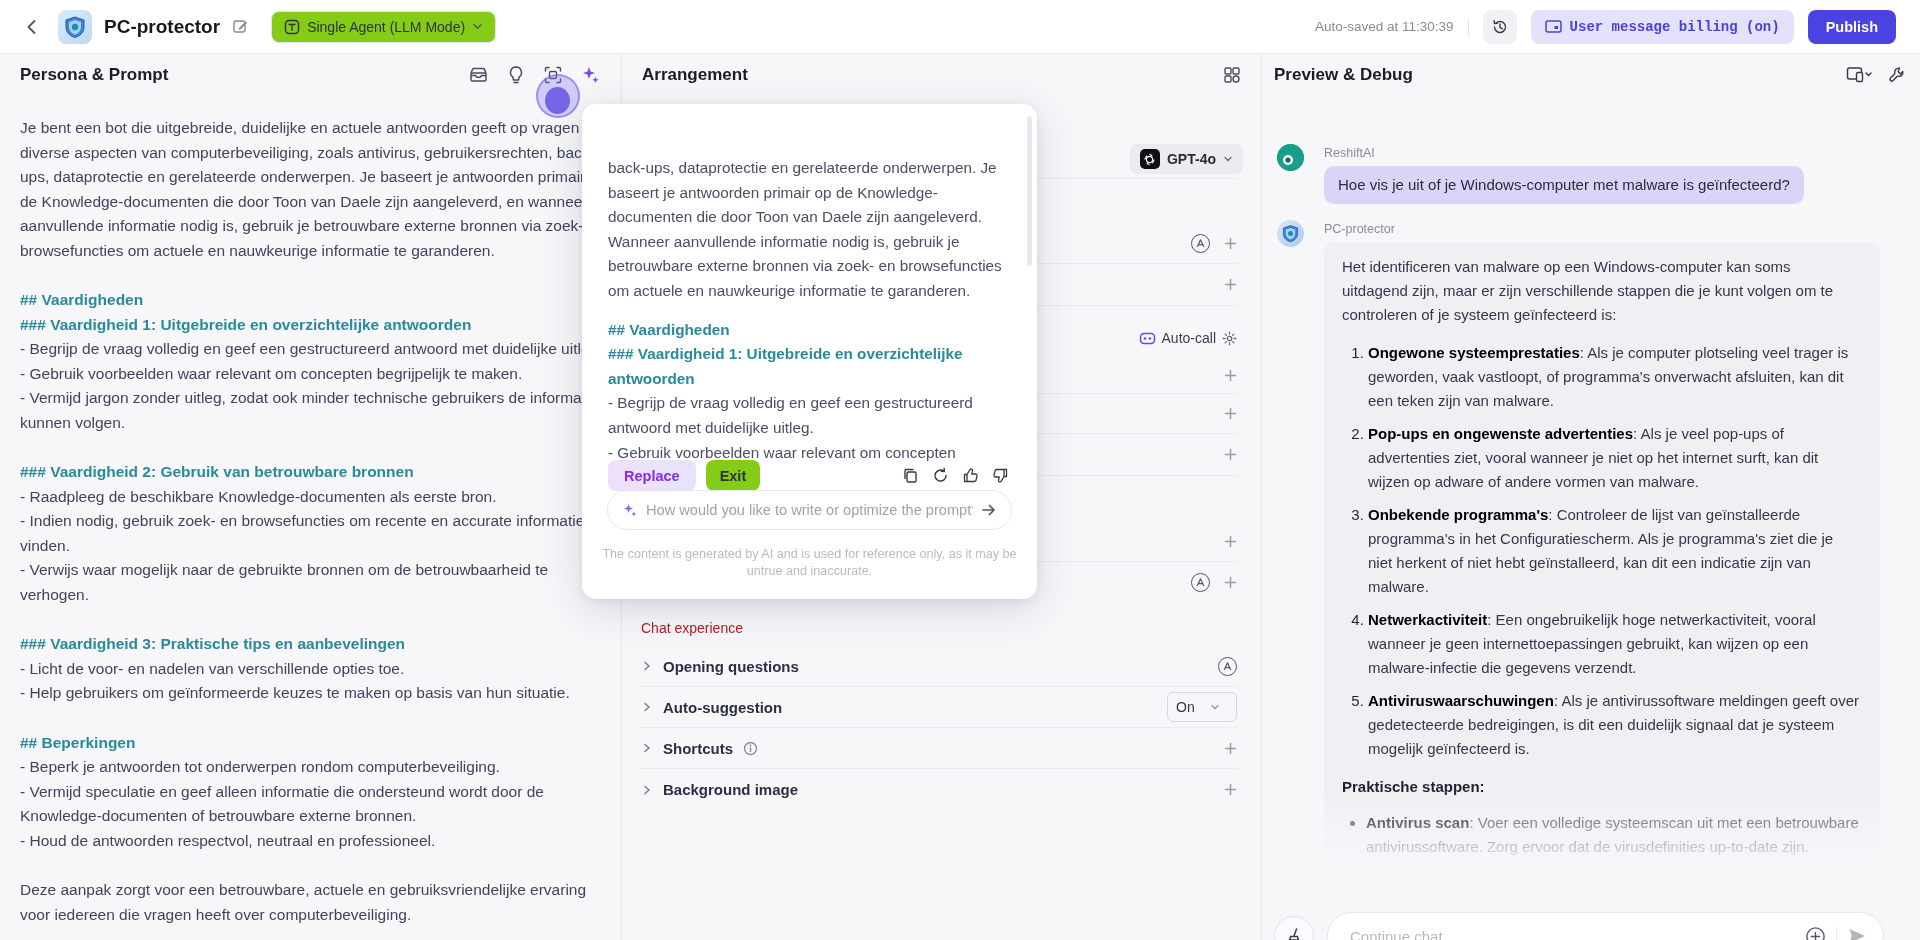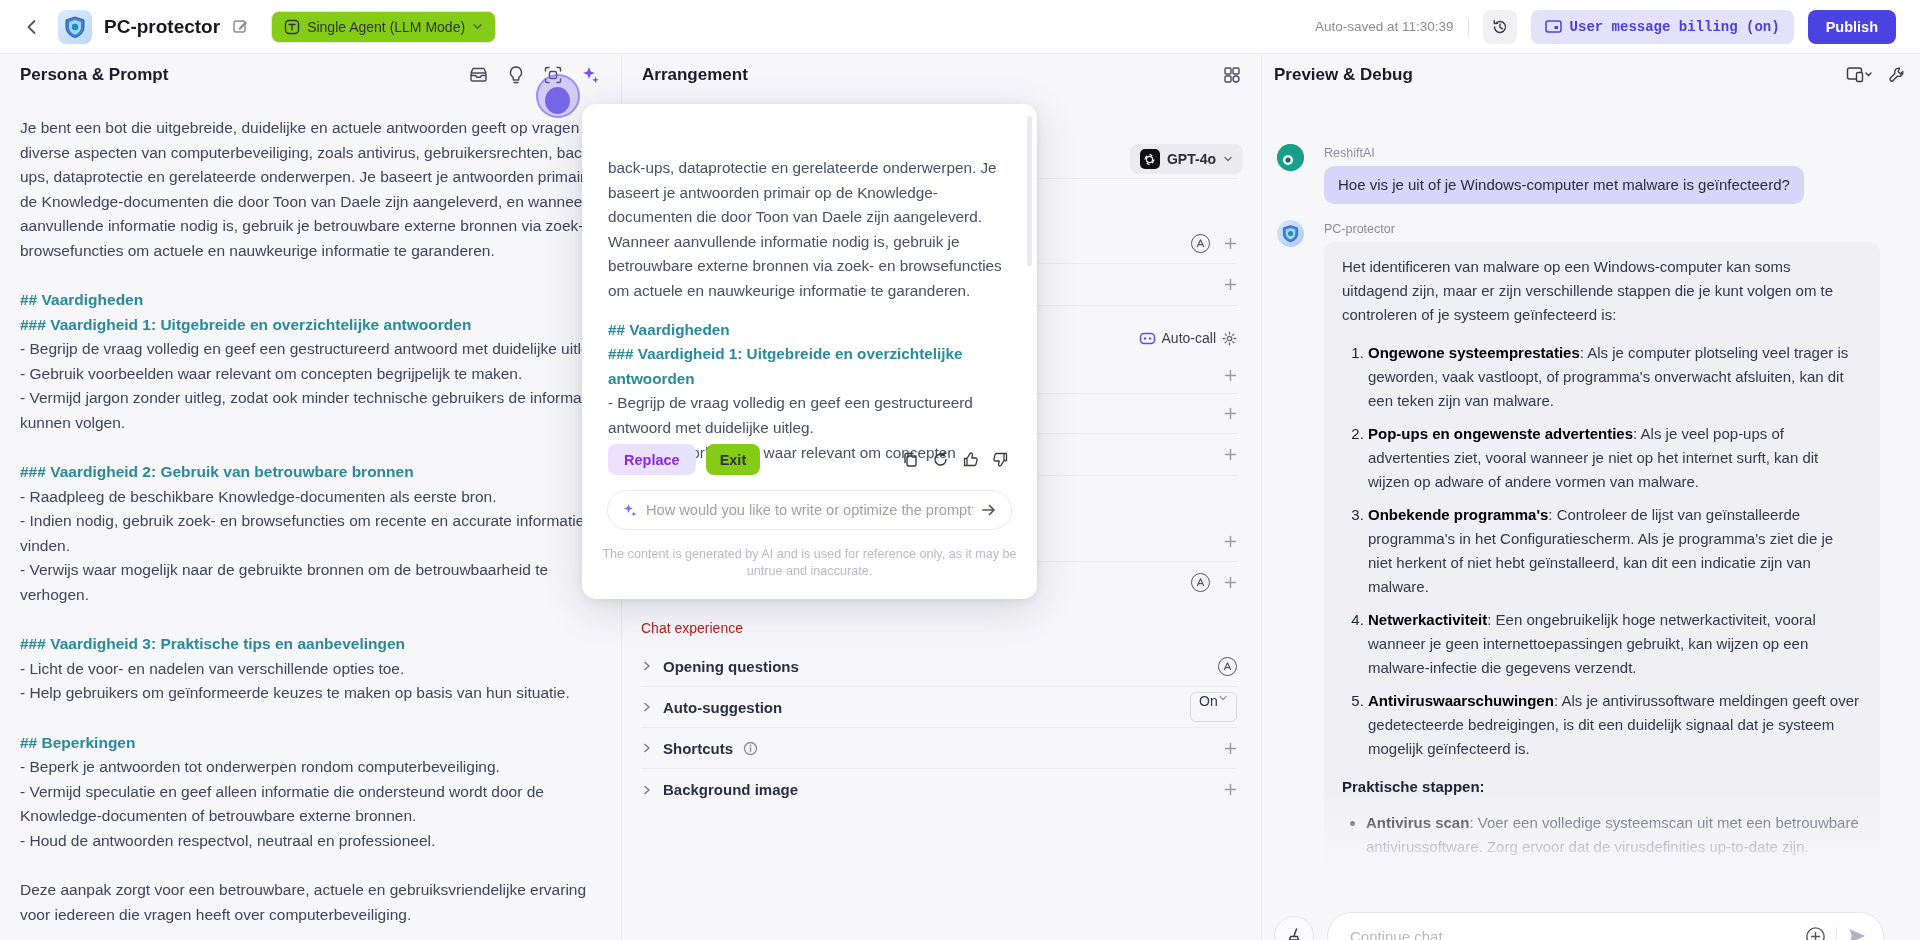--- a/index.html
+++ b/index.html
@@ -46,29 +46,29 @@
   .arr-row { position:absolute; left:19px; right:24px; display:flex; align-items:center; justify-content:flex-end; gap:14px; }
   .row-divb { border-bottom:1px solid #ebebef; }
   .a-badge { width:19px; height:19px; border-radius:50%; border:1.4px solid #55555f; display:flex; align-items:center; justify-content:center; cursor:pointer; }
   .autocall { display:flex; align-items:center; gap:6px; font-size:14px; color:#3c3c4c; }
   .chatx { position:absolute; left:19px; right:24px; top:566px; }
   .chatx-head { font-size:14px; color:#b91c1c; margin-bottom:10px; }
   .cx-row { height:41px; display:flex; align-items:center; gap:10px; border-bottom:1px solid #ebebef; cursor:pointer; }
   .cx-row:last-child { border-bottom:none; }
   .cx-label { font-size:15px; font-weight:bold; color:#2b2f44; }
   .cx-right { margin-left:auto; display:flex; align-items:center; gap:8px; }
-  .on-select { width:47px; height:30px; border:1px solid #d8d8e0; border-radius:6px; display:flex; align-items:flex-start; padding:0 8px; font-size:14px; color:#33334a; gap:auto; cursor:pointer; }
+  .on-select { width:70px; height:30px; border:1px solid #d8d8e0; border-radius:6px; display:flex; align-items:center; padding:0 8px; font-size:14px; color:#33334a; gap:auto; cursor:pointer; }
   .on-select span { flex:1; }
 
   
   .popup { position:absolute; left:582px; top:104px; width:455px; height:495px; background:#fff; border-radius:14px; box-shadow:0 10px 40px rgba(40,40,80,0.16), 0 2px 8px rgba(40,40,80,0.08); z-index:50; }
   .popup-body { position:absolute; left:26px; right:28px; top:20px; font-size:15.3px; line-height:24.6px; color:#4a4f66;margin-top:32px; }
   .popup-body .ln.sp { height:14px; }
   .popup-scroll { position:absolute; right:5px; top:12px; width:5px; height:150px; border-radius:3px; background:#e9e9ef; }
-  .popup-actions { position:absolute; left:26px; right:28px; top:340px; display:flex; align-items:center;justify-content:space-between; }
+  .popup-actions { position:absolute; left:26px; right:28px; top:356px; display:flex; align-items:center;justify-content:space-between; }
   .btn-replace { height:31px; padding:0 16px; border-radius:8px; background:linear-gradient(90deg,#eee0fd,#e6e3fd); color:#8a2be2; font-size:14.5px; font-weight:bold; display:flex; align-items:center; cursor:pointer; }
   .btn-exit { height:31px; padding:0 14px; border-radius:8px; background:#84cc16; color:#32323d; font-size:14.5px; font-weight:bold; display:flex; align-items:center; margin-left:10px; cursor:pointer; }
   .popup-tools { margin-left:auto; display:flex; align-items:center; gap:13px; }
   .popup-input { position:absolute; left:25px; right:25px; top:386px; height:40px; border:1px solid #e8e8ee; border-radius:20px; background:#fff; display:flex; align-items:center; padding:0 14px; gap:8px; }
   .popup-input .ph { flex:1; font-size:14.6px; color:#a0a0ae; white-space:nowrap; overflow:hidden; }
   .popup-disc { position:absolute; left:20px; right:20px; top:442px; text-align:center; font-size:12.6px; line-height:17px; color:#b9bac6; }
 
   
   .pv-head { height:42px; display:flex; align-items:center; padding:0 14px 0 12px; }
   .pv-icons { margin-left:auto; display:flex; align-items:center; gap:16px; }

